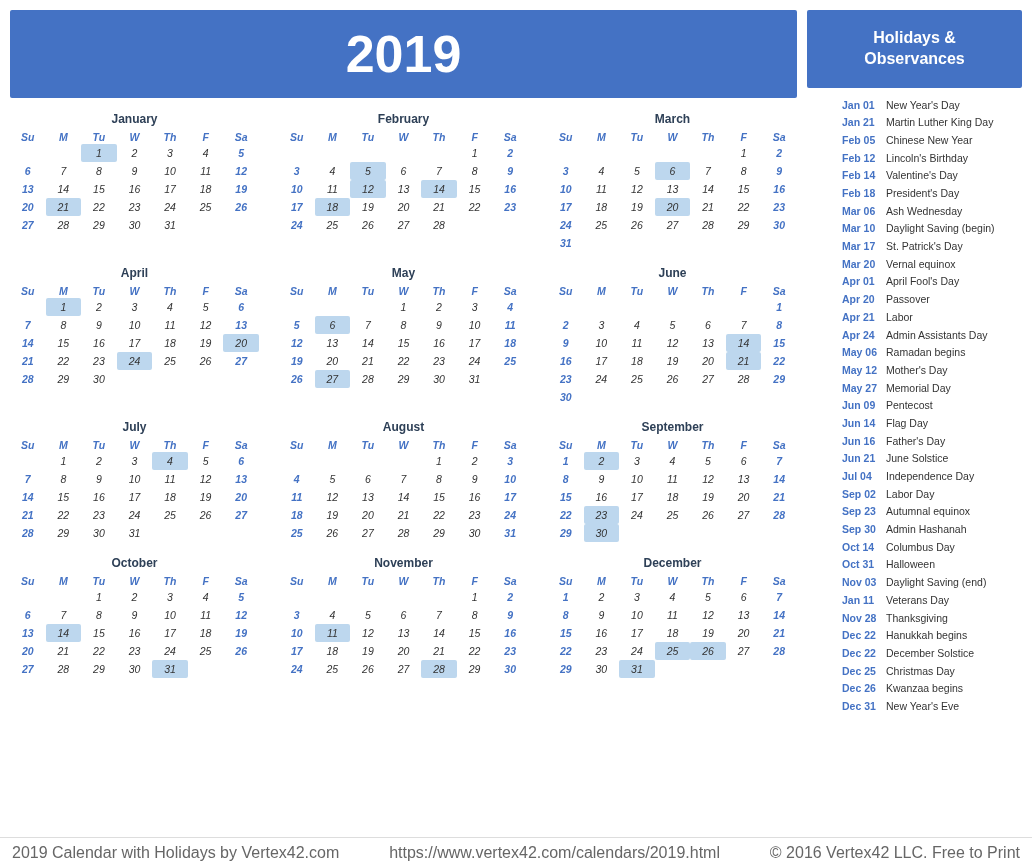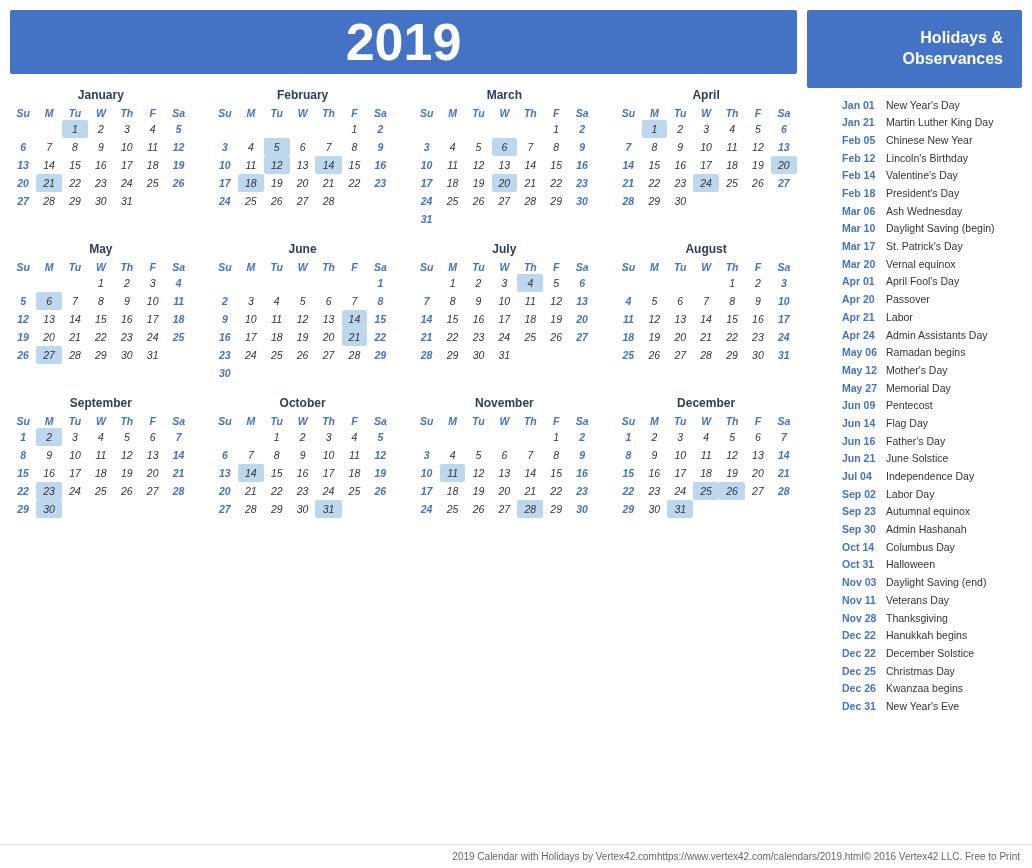--- a/index.html
+++ b/index.html
@@ -19,27 +19,27 @@
     }
     .calendar-section {
       flex: 1;
     }
     .year-header {
       background: #4472C4;
       color: white;
       text-align: center;
       font-size: 52px;
       font-weight: bold;
-      padding: 2px 0;
+      padding: 14px 0;
       margin-bottom: 14px;
       border-radius: 2px;
     }
     .months-grid {
       display: grid;
-      grid-template-columns: repeat(4, 1fr);
+      grid-template-columns: repeat(3, 1fr);
       gap: 14px 20px;
     }
     .month-block {
       font-size: 11px;
     }
     .month-title {
       text-align: center;
       font-weight: bold;
       font-size: 12px;
       color: #2E4057;
@@ -71,21 +71,21 @@
       background: #BDD7EE;
       border-radius: 2px;
     }
     .holidays-section {
       width: 215px;
       flex-shrink: 0;
     }
     .holidays-header {
       background: #4472C4;
       color: white;
-      text-align: right;
+      text-align: center;
       font-size: 16px;
       font-weight: bold;
       padding: 18px 19px;
       border-radius: 2px;
       margin-bottom: 10px;
       line-height: 1.3;
     }
     .holidays-list {
       font-size: 10.5px;
     }
@@ -100,22 +100,22 @@
       font-weight: bold;
       min-width: 38px;
       flex-shrink: 0;
       margin-left: 35px;
     }
     .holiday-name {
       color: #333;
     }
     .footer {
       display: flex;
-      justify-content: flex-end;
-      font-size: 10px;
+      justify-content: space-between;
+      font-size: 16px;
       color: #666;
       padding: 6px 12px;
       border-top: 1px solid #ddd;
       margin-top: 4px;
     }
   </style>
 </head>
 <body>
 
 <div class="main-wrapper">
@@ -1007,21 +1007,21 @@
         </div>
         <div class="holiday-item">
           <span class="holiday-date">Oct 31</span>
           <span class="holiday-name">Halloween</span>
         </div>
         <div class="holiday-item">
           <span class="holiday-date">Nov 03</span>
           <span class="holiday-name">Daylight Saving (end)</span>
         </div>
         <div class="holiday-item">
-          <span class="holiday-date">Nov 11</span>
+          <span class="holiday-date">Jan 11</span>
           <span class="holiday-name">Veterans Day</span>
         </div>
         <div class="holiday-item">
           <span class="holiday-date">Nov 28</span>
           <span class="holiday-name">Thanksgiving</span>
         </div>
         <div class="holiday-item">
           <span class="holiday-date">Dec 22</span>
           <span class="holiday-name">Hanukkah begins</span>
         </div>

